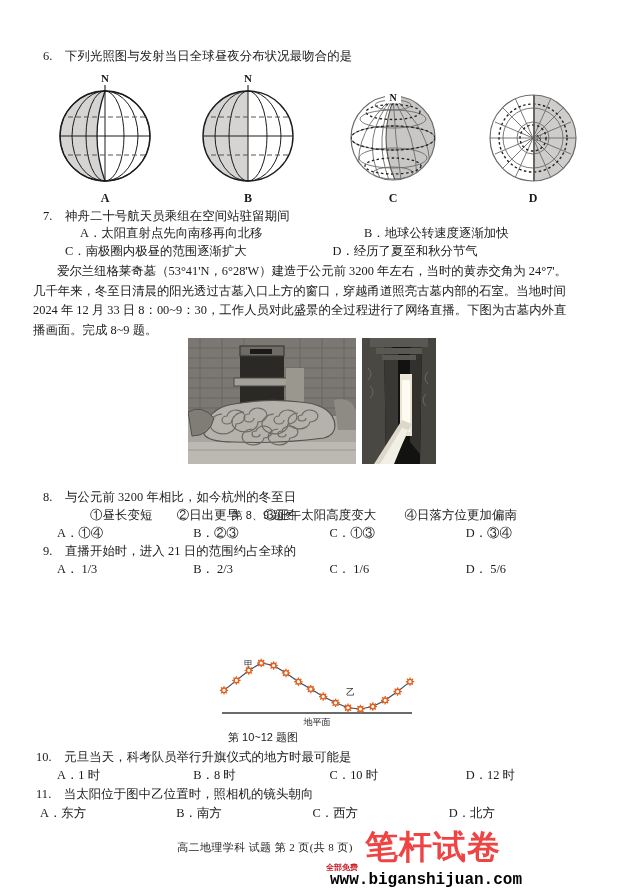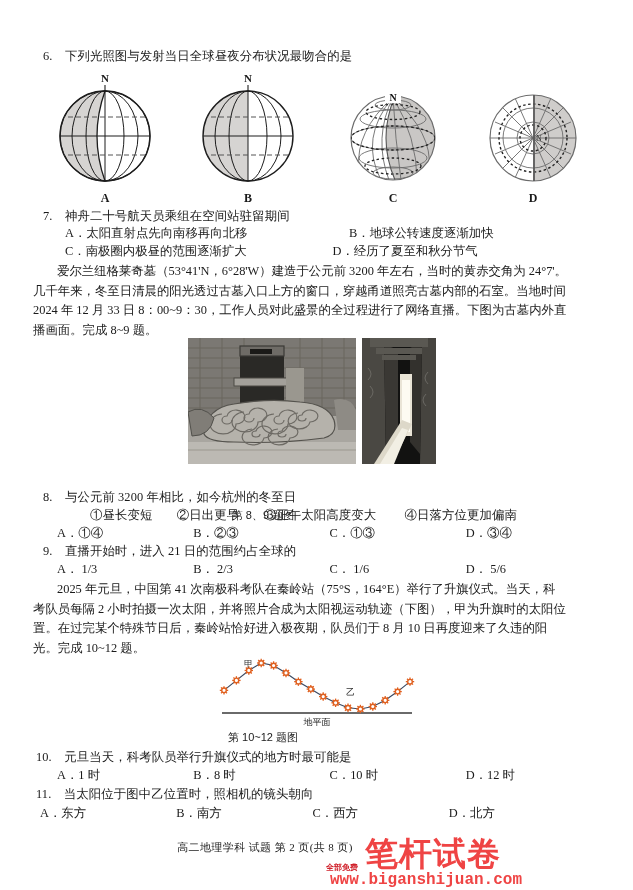--- a/index.html
+++ b/index.html
@@ -85,22 +85,22 @@
   .wm-free{
     position:absolute;left:-4px;bottom:16px;
     font-family:"Liberation Sans","DejaVu Sans",sans-serif;
     font-size:8px;font-weight:bold;color:#d0202a;
     letter-spacing:0px;
     white-space:nowrap;
   }
   .wm-url{
     display:block;
     font-family:"Liberation Mono","DejaVu Sans Mono",monospace;
-    font-size:16px;font-weight:bold;color:#ef4444;
-    margin-top:2px;letter-spacing:0px;
+    font-size:16px;font-weight:bold;color:#000000;
+    margin-top:9px;letter-spacing:0px;
   }
 </style>
 </head>
 <body>
 
 <div class="page">
 
   <div class="abs qline" style="left:43px;top:48px;">
     <span>6.</span>
     <span style="display:inline-block;width:6px;"></span>
@@ -254,21 +254,21 @@
       </svg>
       <span class="globe-label">D</span>
     </div>
   </div>
 
   <div class="abs qline" style="left:43px;top:208px;">
     <span>7.</span>
     <span style="display:inline-block;width:6px;"></span>
     <span>神舟二十号航天员乘组在空间站驻留期间</span>
   </div>
-  <div class="abs opts op2" style="left:65px;top:225px;width:535px;gap:33px;">
+  <div class="abs opts op2" style="left:80px;top:225px;width:535px;gap:33px;">
     <span>A．太阳直射点先向南移再向北移</span>
     <span>B．地球公转速度逐渐加快</span>
   </div>
   <div class="abs opts op2" style="left:65px;top:243px;width:535px;">
     <span>C．南极圈内极昼的范围逐渐扩大</span>
     <span>D．经历了夏至和秋分节气</span>
   </div>
 
   <div class="abs" style="left:33px;top:262px;width:567px;">
     <div class="para indent">爱尔兰纽格莱奇墓（53°41'N，6°28'W）建造于公元前 3200 年左右，当时的黄赤交角为 24°7'。</div>
@@ -398,26 +398,20 @@
     <span style="display:inline-block;width:6px;"></span>
     <span>直播开始时，进入 21 日的范围约占全球的</span>
   </div>
   <div class="abs opts op4" style="left:57px;top:561px;width:545px;">
     <span>A． 1/3</span>
     <span>B． 2/3</span>
     <span>C． 1/6</span>
     <span>D． 5/6</span>
   </div>
 
-  <div class="abs" style="left:33px;top:580px;width:567px;">
-    <div class="para indent">2025 年元旦，中国第 41 次南极科考队在秦岭站（75°S，164°E）举行了升旗仪式。当天，科</div>
-    <div class="para">考队员每隔 2 小时拍摄一次太阳，并将照片合成为太阳视运动轨迹（下图），甲为升旗时的太阳位</div>
-    <div class="para">置。在过完某个特殊节日后，秦岭站恰好进入极夜期，队员们于 8 月 10 日再度迎来了久违的阳</div>
-    <div class="para">光。完成 10~12 题。</div>
-  </div>
 
   <div class="sunfig">
     <svg id="sunsvg" width="244" height="72" viewBox="0 0 244 72">
 
       <line x1="26" y1="58" x2="216" y2="58" stroke="#6a6a6a" stroke-width="2.2"></line>
 
       <g id="sunpath">
           <polyline points="28,35.351351351351354 40.4,25.405405405405407 52.8,15.45945945945946 65.2,8 77.6,10.486486486486484 90,17.945945945945944 102.4,26.648648648648646 114.8,34.108108108108105 127.2,41.567567567567565 139.6,47.78378378378378 152,52.75675675675676 164.39999999999998,54 176.8,51.513513513513516 189.20000000000002,45.2972972972973 201.6,36.5945945945946 214,26.648648648648646" fill="none" stroke="#3a4a63" stroke-width="1.2"></polyline>
           <g>
             <line x1="29.8" y1="35.351351351351354" x2="32.2" y2="35.351351351351354" stroke="#E0601F" stroke-width="1.3"></line>

